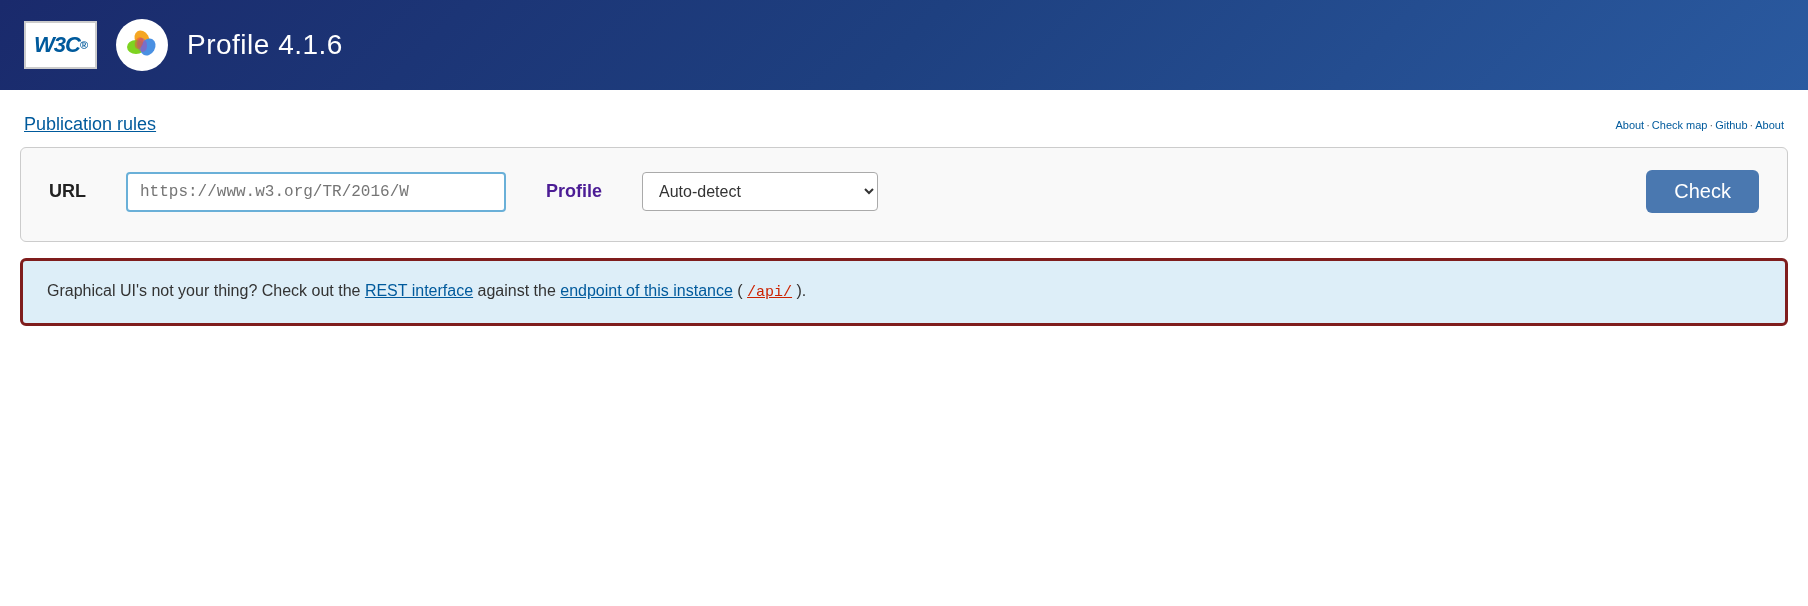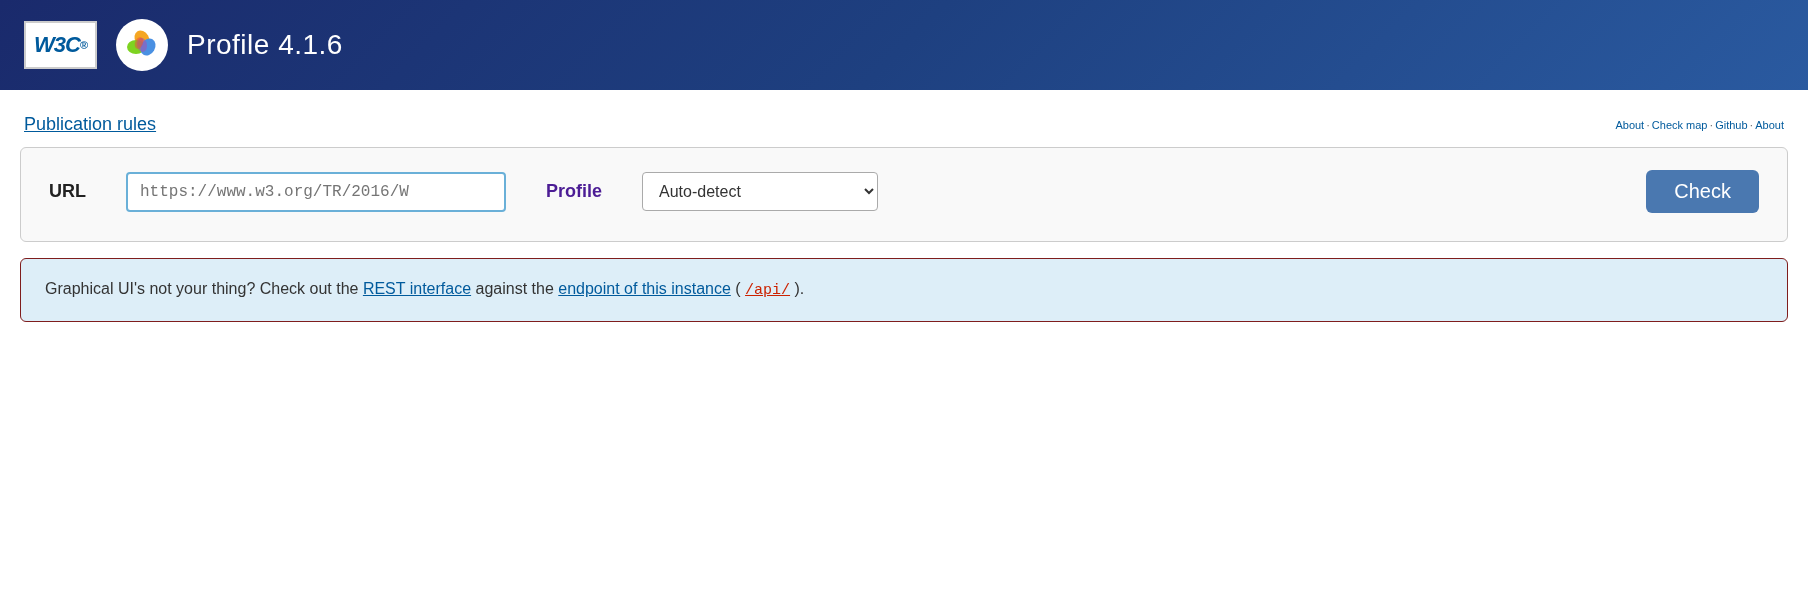--- a/index.html
+++ b/index.html
@@ -156,21 +156,21 @@
       font-size: 20px;
       font-weight: 500;
       cursor: pointer;
       margin-left: auto;
     }
 
     
     .info-banner {
       margin: 0 20px 20px 20px;
       background: #ddeef8;
-      border: 1px solid #7f1d1d;
+      border: 3px solid #7f1d1d;
       border-radius: 6px;
       padding: 18px 24px;
       font-size: 16px;
       color: #333;
       line-height: 1.5;
     }
     .info-banner a {
       color: #005a9c;
       text-decoration: underline;
       cursor: pointer;

